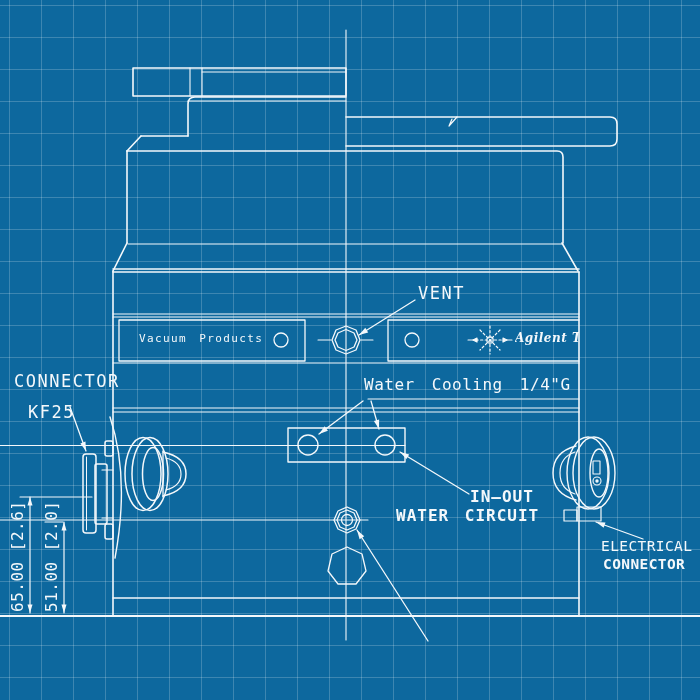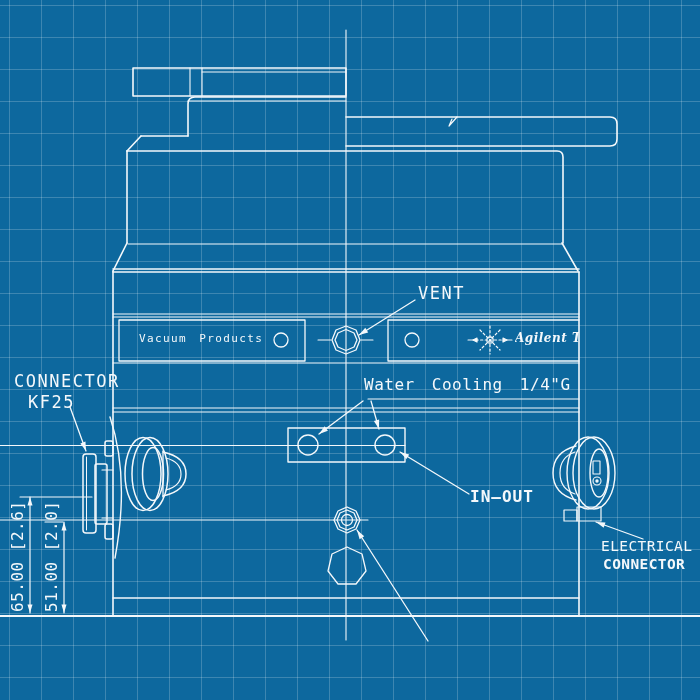--- a/index.html
+++ b/index.html
@@ -163,23 +163,24 @@
       <path d="M371,401 L379,429" marker-end="url(#arr)"></path>
       <path d="M469,494 L400,452" marker-end="url(#arr)"></path>
       <path d="M428,641 L357,530" marker-end="url(#arr)"></path>
       <path d="M643,539 L596,522" marker-end="url(#arr)"></path>
     </g>
   </g>
 </svg>
 
 <div class="lbl big" style="left:418px;top:283px;">VENT</div>
 <div class="lbl big" style="left:14px;top:371px;">CONNECTOR</div>
-<div class="lbl big" style="left:28px;top:392px;">KF25</div>
+<div class="lbl big" style="left:28px;top:402px;">KF25</div>
 <div class="lbl wc" style="left:364px;top:375px;">Water Cooling 1/4"G</div>
 <div class="lbl mid" style="left:470px;top:487px;">IN–OUT</div>
+<div class="lbl mid" style="left:396px;top:506px;">WATER CIRCUIT</div>
 <div class="lbl small" style="left:601px;top:538px;">ELECTRICAL</div>
 <div class="lbl small" style="left:603px;top:556px;font-weight:bold;">CONNECTOR</div>
 <div class="lbl plate-txt" style="left:139px;top:332px;">Vacuum Products</div>
 <div class="lbl brand" style="left:515px;top:331px;">Agilent Te</div>
 <div class="lbl dim" style="left:8px;top:612px;">65.00 [2.6]</div>
 <div class="lbl dim" style="left:42px;top:612px;">51.00 [2.0]</div>
 
 </div>
 
 </body></html>

